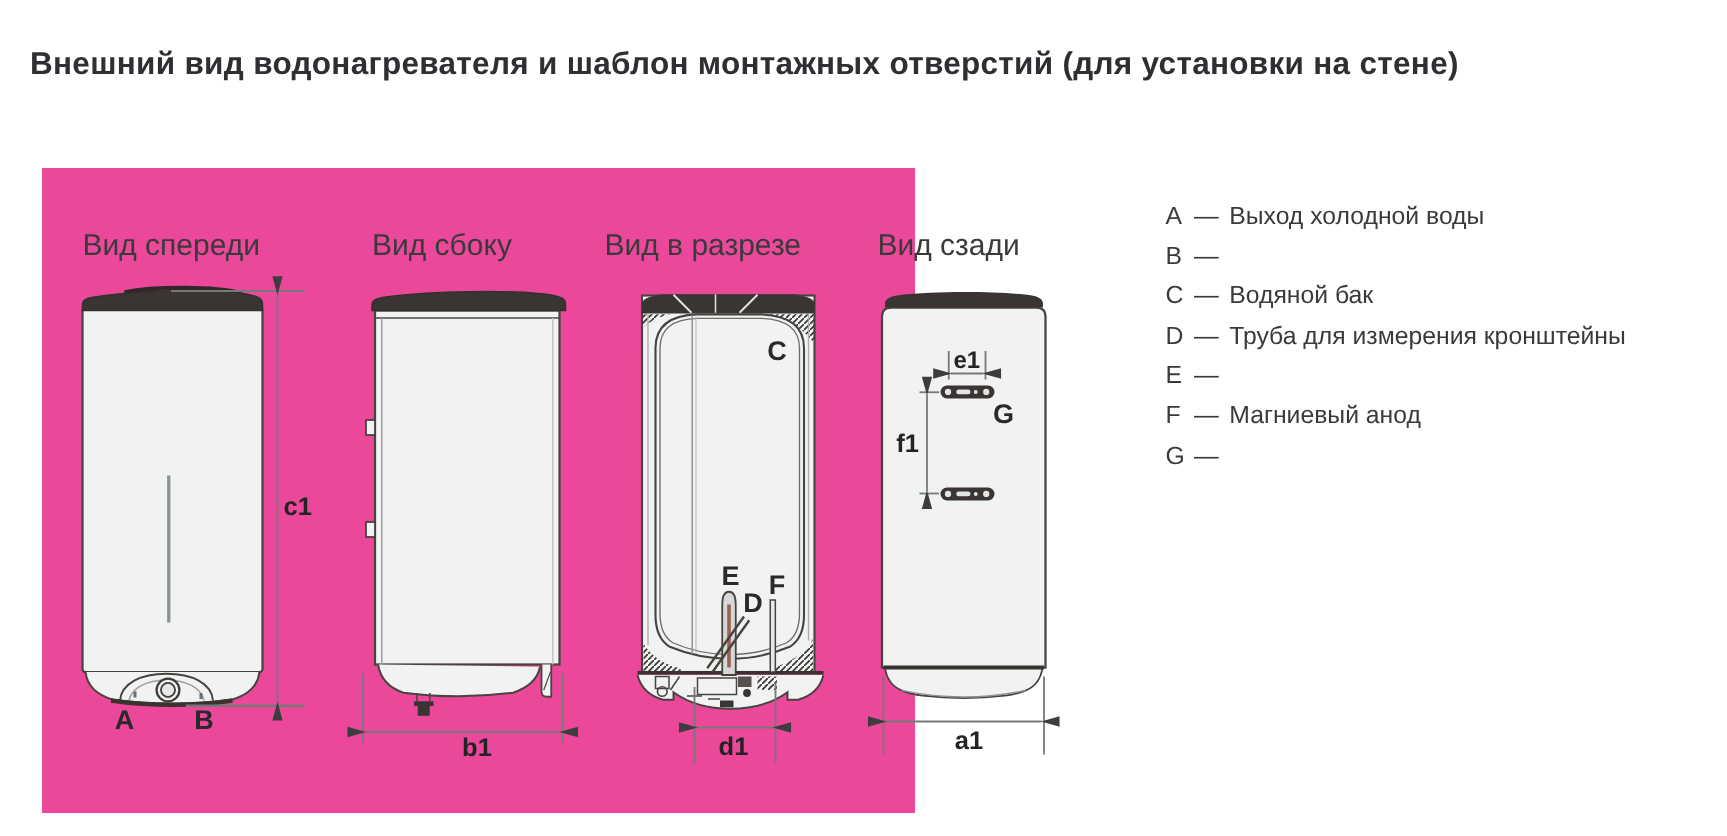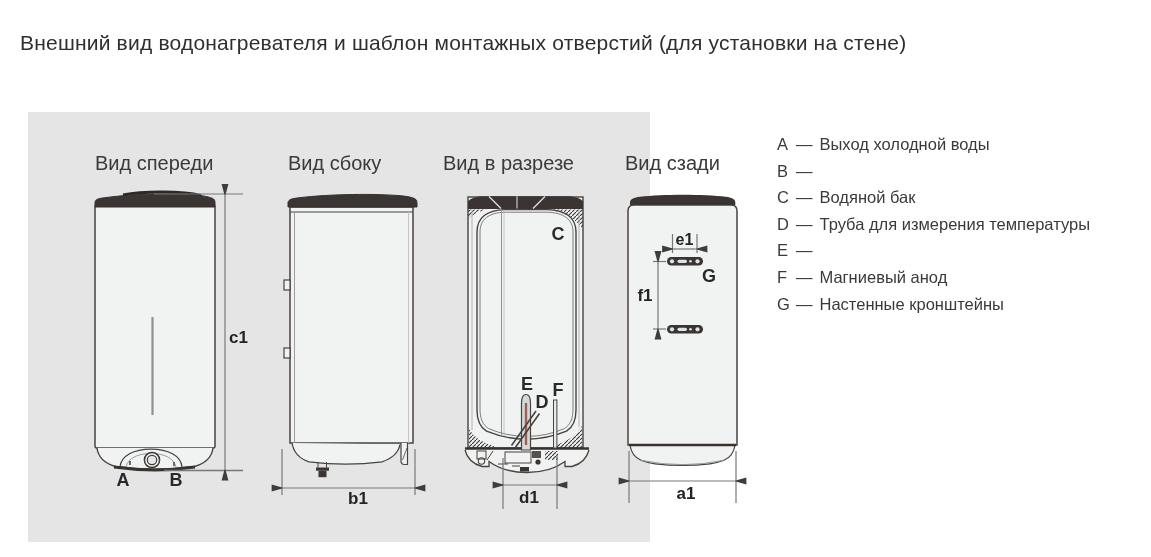--- a/index.html
+++ b/index.html
@@ -1,20 +1,20 @@
 <!DOCTYPE html>
 <html><head>
 <meta charset="utf-8">
 <style>
   html,body{margin:0;padding:0;background:#ffffff;width:1151px;height:557px;
     font-family:"Liberation Sans", sans-serif;overflow:hidden;position:relative;}
   #stage{position:absolute;inset:0;width:1151px;height:557px;}
-  .page-title{position:absolute;left:20px;top:31px;font-size:21px;font-weight:normal;
+  .page-title{position:absolute;left:20px;top:31px;font-size:21px;font-weight:bold;
     color:#2f2f33;letter-spacing:.2px;white-space:nowrap;}
-  .panel{position:absolute;left:28px;top:112px;width:582px;height:430px;background:#e5e5e5;padding-left:40px;}
+  .panel{position:absolute;left:28px;top:112px;width:582px;height:430px;background:#ec4899;}
   .legend{position:absolute;left:777px;top:131px;color:#3a3a3c;font-size:16.5px;}
   .legend-row{display:flex;align-items:baseline;height:26.6px;line-height:26.6px;white-space:nowrap;}
   .legend-letter{display:inline-block;min-width:17px;}
   .legend-dash{display:inline-block;margin:0 7px 0 2px;}
   svg text{font-family:"Liberation Sans", sans-serif;}
   .caption{font-size:20px;fill:#3a3a3c;}
   .dimlbl{font-size:17px;font-weight:bold;fill:#232325;}
   .partlbl{font-size:18px;font-weight:600;fill:#29292b;}
 </style>
 </head>
@@ -199,31 +199,30 @@
         <span class="legend-dash">—</span>
     </div>
     <div class="legend-row">
       <span class="legend-letter">C</span>
         <span class="legend-dash">—</span>
         <span>Водяной бак</span>
     </div>
     <div class="legend-row">
       <span class="legend-letter">D</span>
         <span class="legend-dash">—</span>
-        <span>Труба для измерения температуры</span>
+        <span>Труба для измерения кронштейны</span>
     </div>
     <div class="legend-row">
       <span class="legend-letter">E</span>
         <span class="legend-dash">—</span>
     </div>
     <div class="legend-row">
       <span class="legend-letter">F</span>
         <span class="legend-dash">—</span>
         <span>Магниевый анод</span>
     </div>
     <div class="legend-row">
       <span class="legend-letter">G</span>
         <span class="legend-dash">—</span>
-        <span>Настенные кронштейны</span>
     </div>
   </div>
 
 </div>
 
 </body></html>

